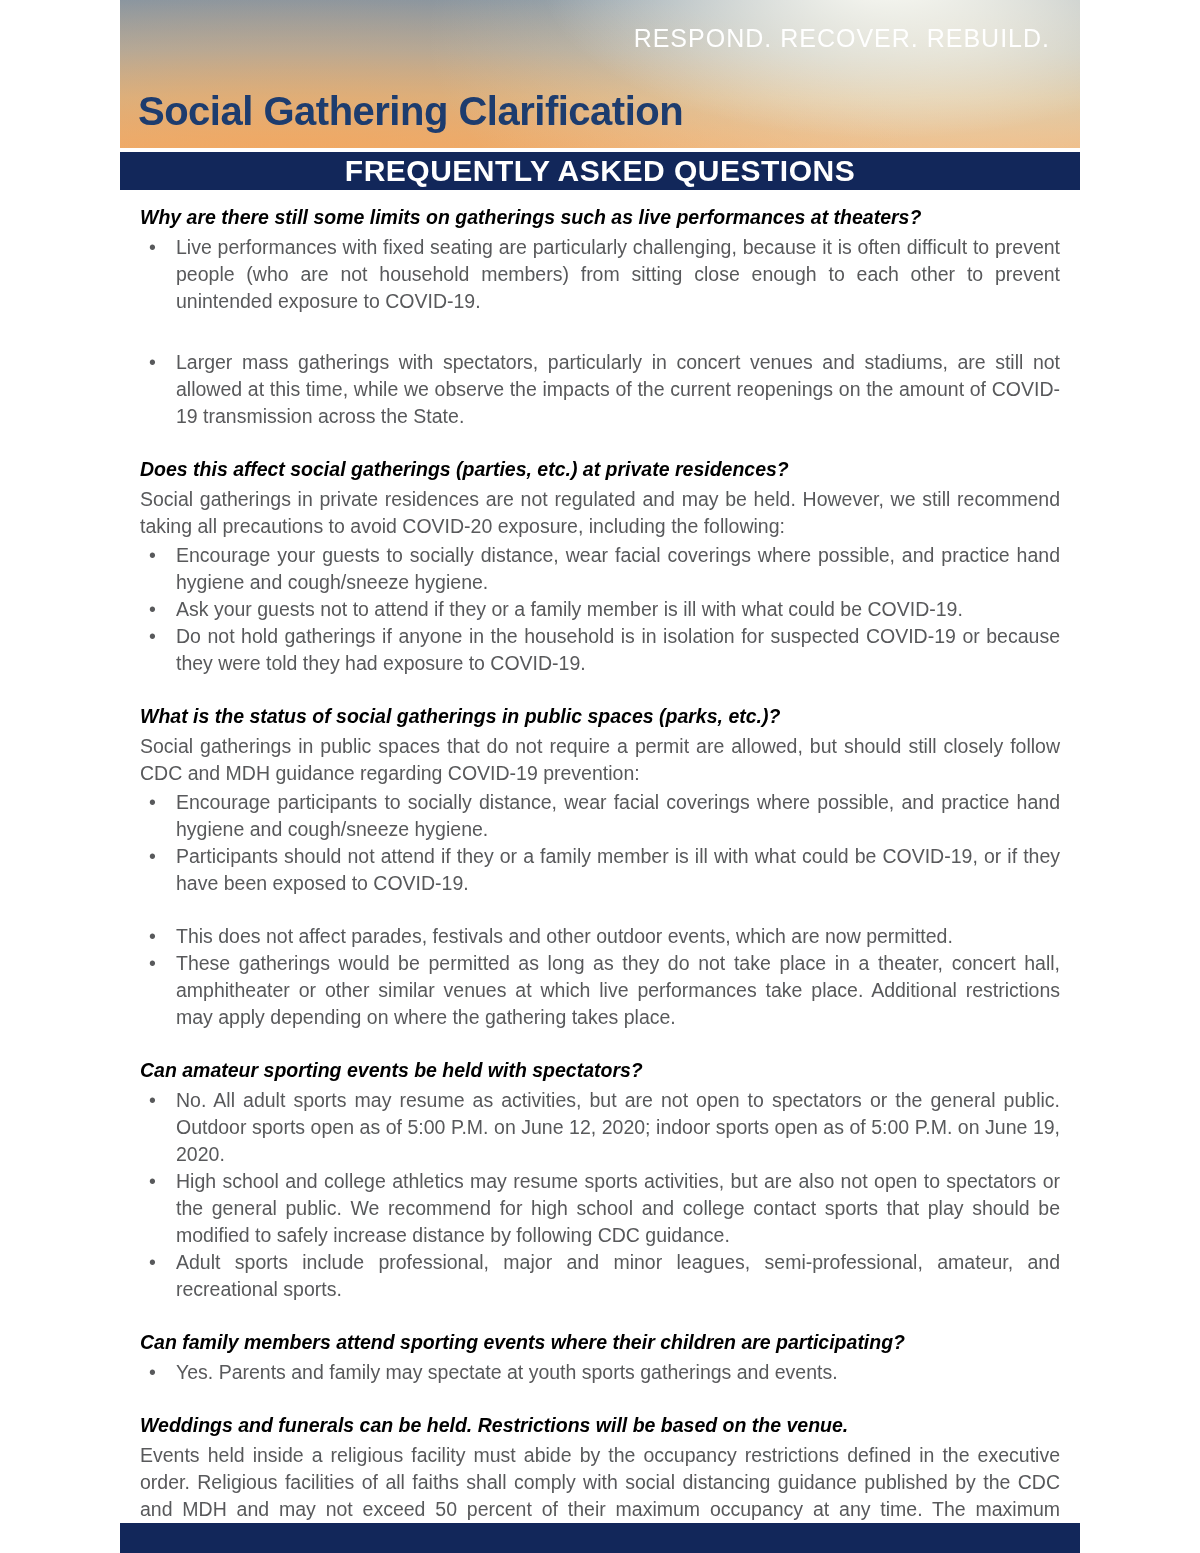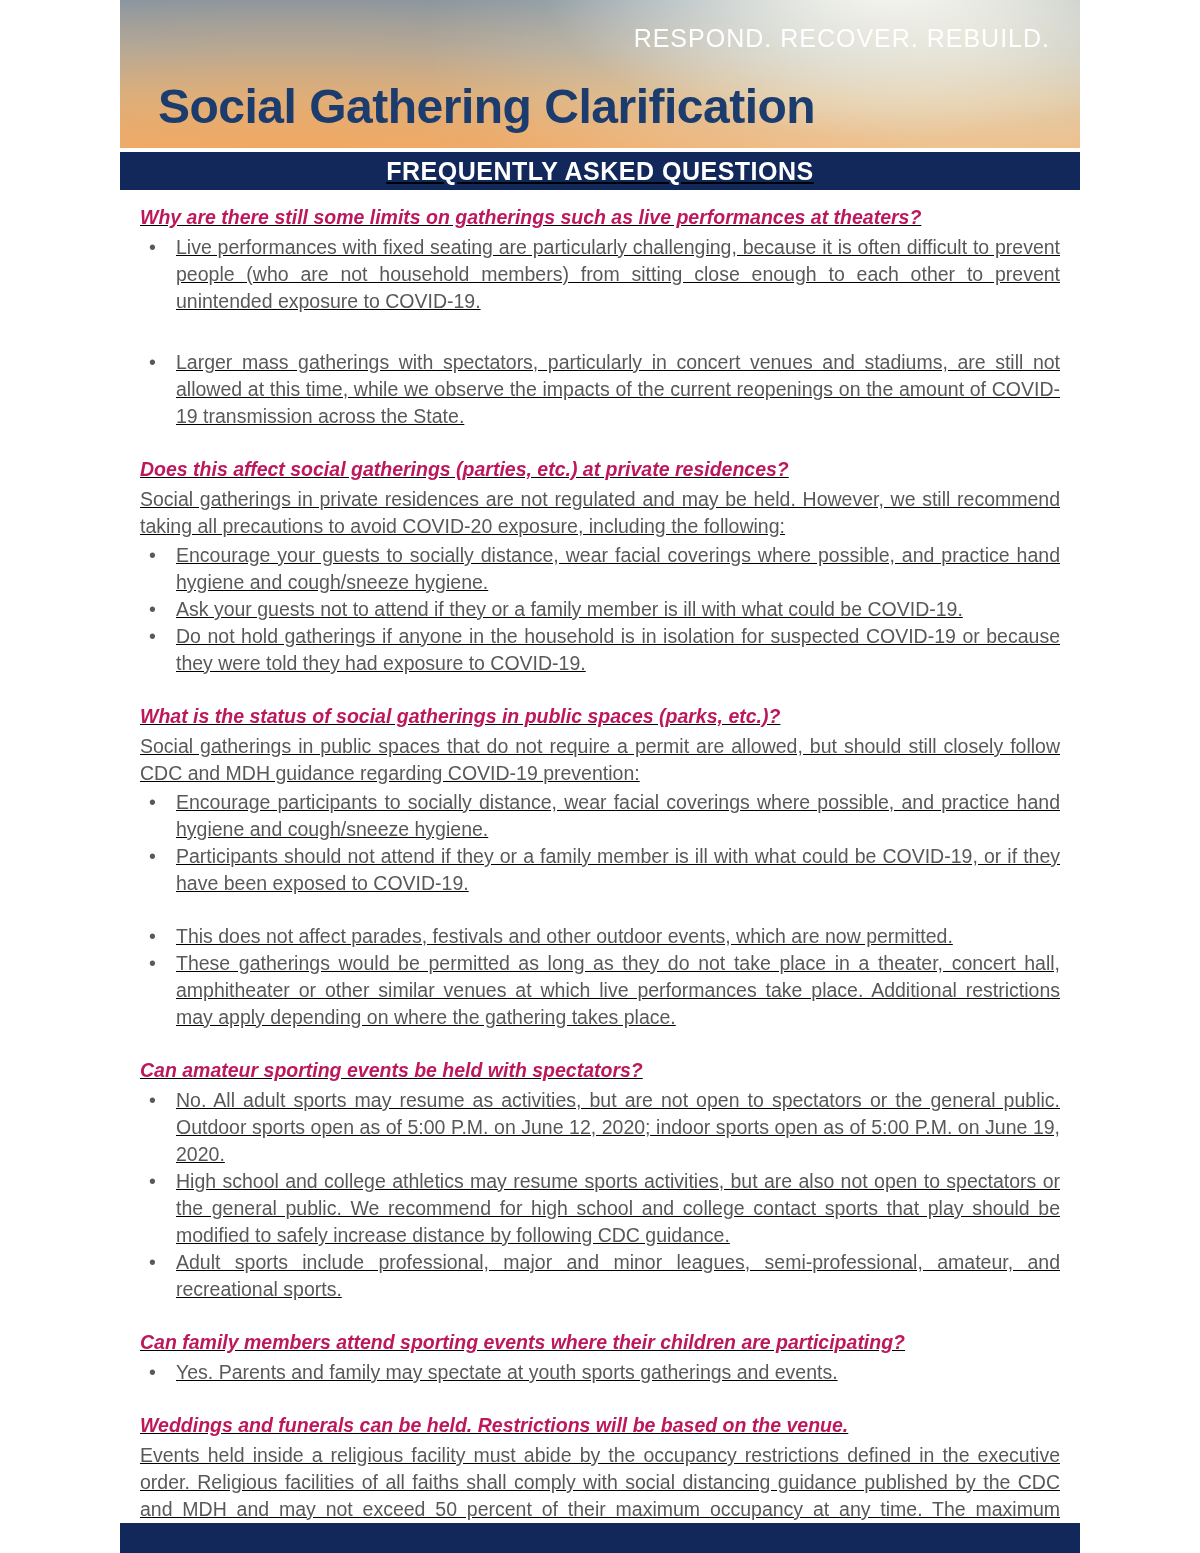--- a/index.html
+++ b/index.html
@@ -7,21 +7,20 @@
   body { font-family: "Liberation Sans", sans-serif; }
 
   .page {
     width: 960px;
     height: 1553px;
     margin: 0 auto;
     background: #ffffff;
     display: flex;
     flex-direction: column;
     overflow: hidden;
-    text-decoration: underline;
   }
 
   
   .header {
     height: 148px;
     position: relative;
     flex: 0 0 auto;
     background:
       radial-gradient(ellipse 560px 260px at 80% -15%, rgba(255,255,248,0.95), rgba(255,255,248,0) 62%),
       radial-gradient(ellipse 900px 420px at 88% 25%, rgba(255,238,205,0.55), rgba(255,238,205,0) 60%),
@@ -32,62 +31,62 @@
     position: absolute;
     top: 24px;
     right: 30px;
     color: #ffffff;
     font-size: 25px;
     font-weight: 400;
     letter-spacing: 1px;
   }
   .page-title {
     position: absolute;
-    left: 38px;
+    left: 18px;
     bottom: 14px;
     color: #1d3c6e;
-    font-size: 48px;
+    font-size: 40px;
     font-weight: 700;
     letter-spacing: -0.5px;
   }
 
   
   .faq-banner {
     flex: 0 0 auto;
     height: 38px;
     margin-top: 4px;
     background: #12275a;
     display: flex;
     align-items: center;
     justify-content: center;
   }
   .faq-banner-label {
     color: #ffffff;
-    font-size: 25px;
+    font-size: 30px;
     font-weight: 700;
     letter-spacing: 0.5px;
   }
 
   
   .content {
     flex: 1 1 auto;
     padding: 14px 20px 0 20px;
     color: #58595b;
     font-size: 19.5px;
     line-height: 27px;
     overflow: hidden;
   }
   .faq-section { margin-top: 26px; }
   .faq-section:first-child { margin-top: 0; }
 
   .question {
     font-size: 19.5px;
     font-weight: 700;
     font-style: italic;
-    color: #be185d;
+    color: #000000;
     margin-bottom: 3px;
     line-height: 27px;
   }
   .intro {
     text-align: justify;
     margin-bottom: 2px;
   }
   .bullets {
     list-style: none;
   }

